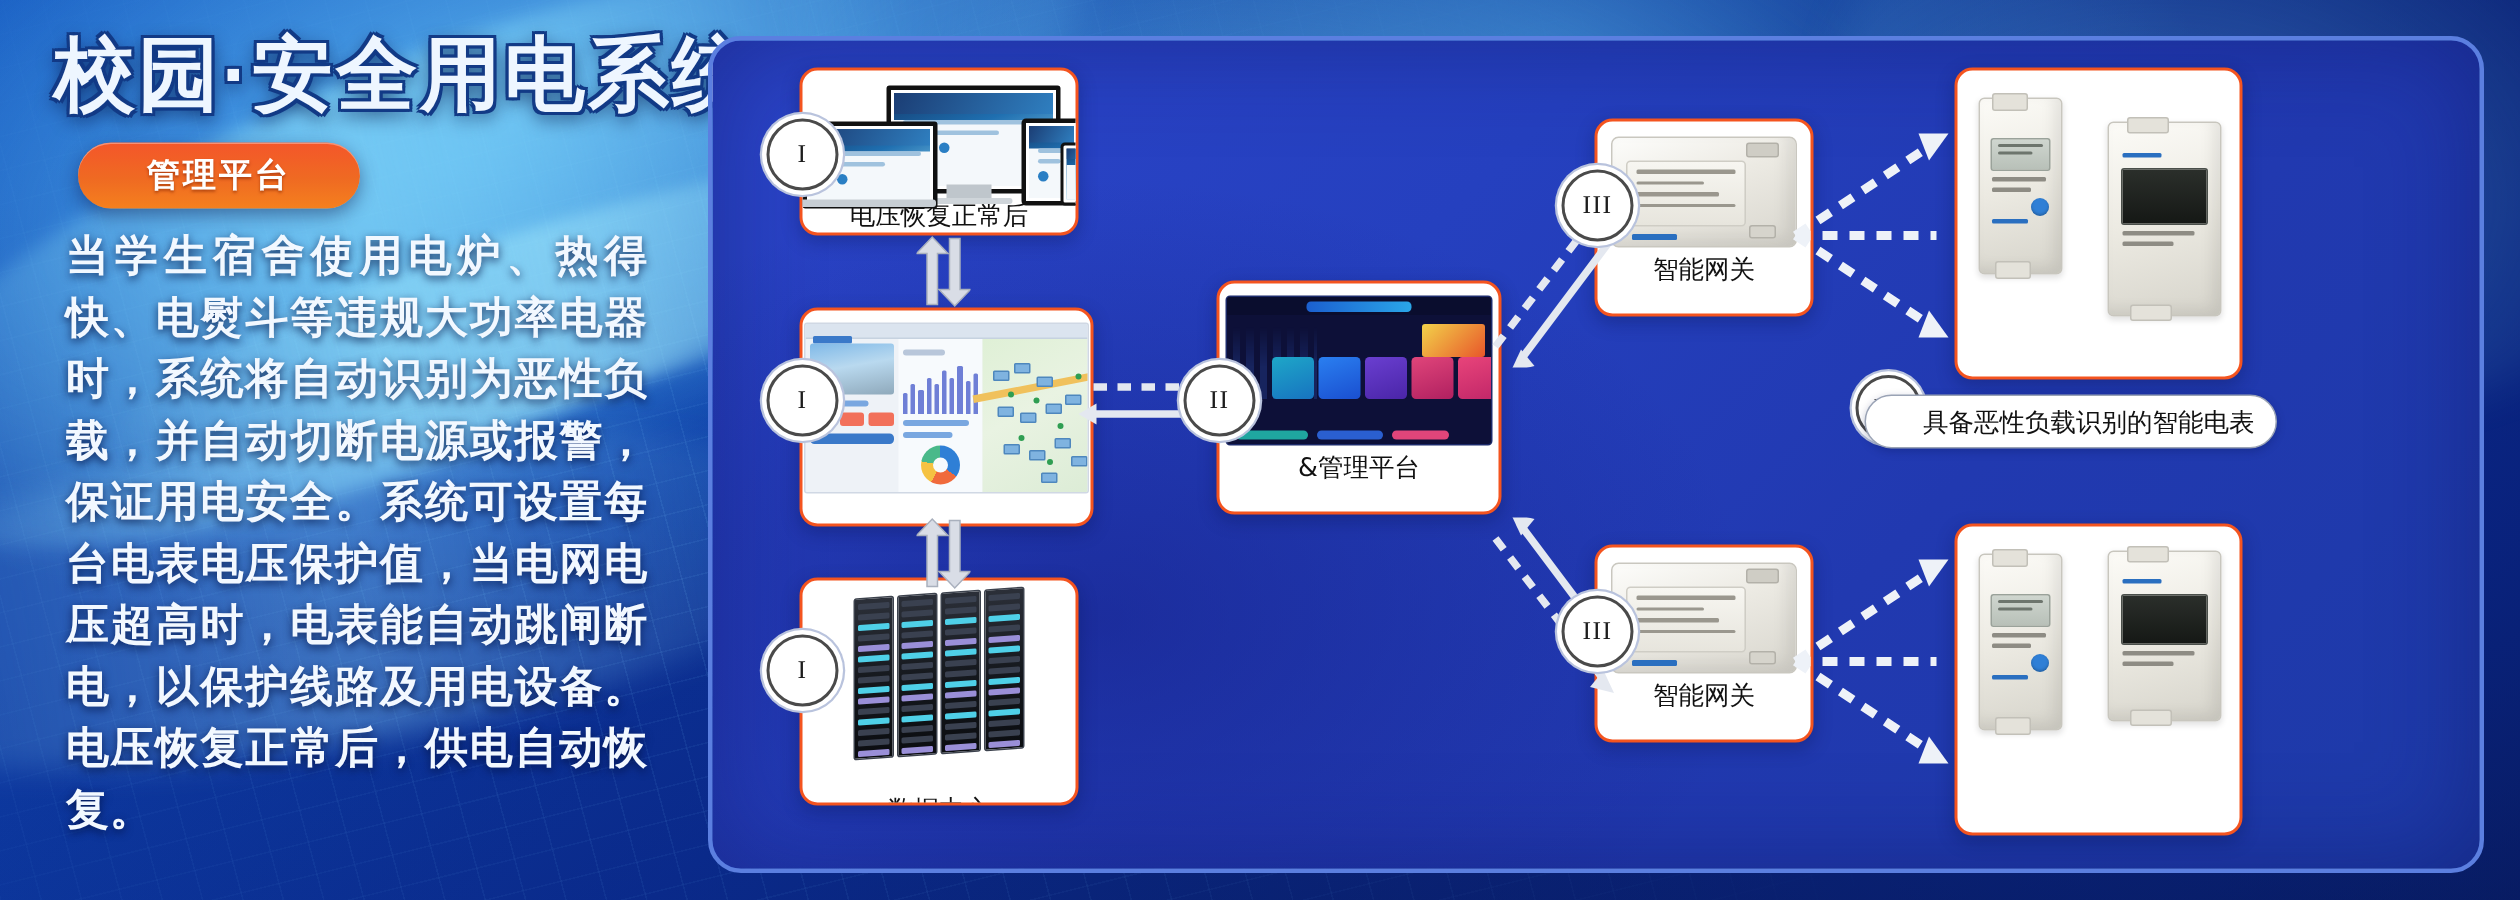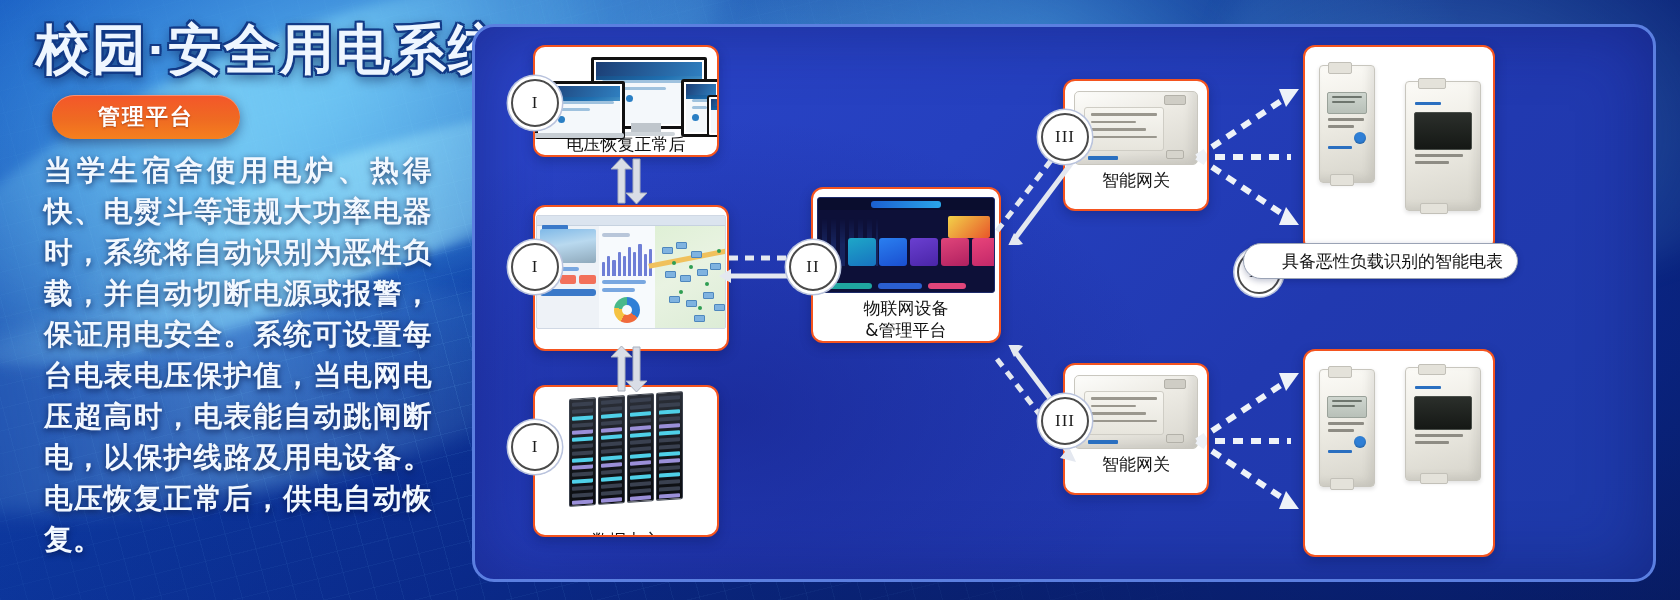--- a/index.html
+++ b/index.html
@@ -485,21 +485,20 @@
             <i></i>
             <i></i>
             <i></i>
           </div>
         <div class="ftr">
             <i></i>
             <i></i>
             <i></i>
           </div>
       </div>
-      <div class="node-label">物联网设备</div>
       <div class="node-label">&amp;管理平台</div>
     </div>
     <div class="badge" style="left:314px;top:216px;">II</div>
 
     <div class="node" style="left:588px;top:52px;width:142px;height:128px;">
       <div class="gw shot">
         <div class="body"></div>
         <div class="port"></div>
         <div class="face">
             <i></i>
@@ -578,19 +577,19 @@
           <div class="m-tab" style="left:12px;top:-4px;width:26px;height:9px;"></div>
           <div class="m-lcd dark" style="left:8px;top:28px;width:56px;height:32px;"></div>
           <div class="m-strip" style="left:9px;top:66px;width:48px;"></div>
           <div class="m-strip" style="left:9px;top:73px;width:34px;"></div>
           <div class="m-brand" style="left:9px;top:18px;width:26px;"></div>
           <div class="m-tab" style="left:14px;bottom:-4px;width:26px;height:9px;"></div>
         </div>
       </div>
     </div>
 
-    <div class="iv-label" style="left:768px;top:216px;">
+    <div class="iv-label" style="left:768px;top:236px;">
       <span>具备恶性负载识别的智能电表</span>
     </div>
     <div class="badge" style="left:762px;top:223px;width:40px;height:40px;box-shadow:0 0 0 2.5px #fff,0 0 0 4px #b9c3dd;">IV</div>
 
   </div>
 </div>
 
 </body></html>

